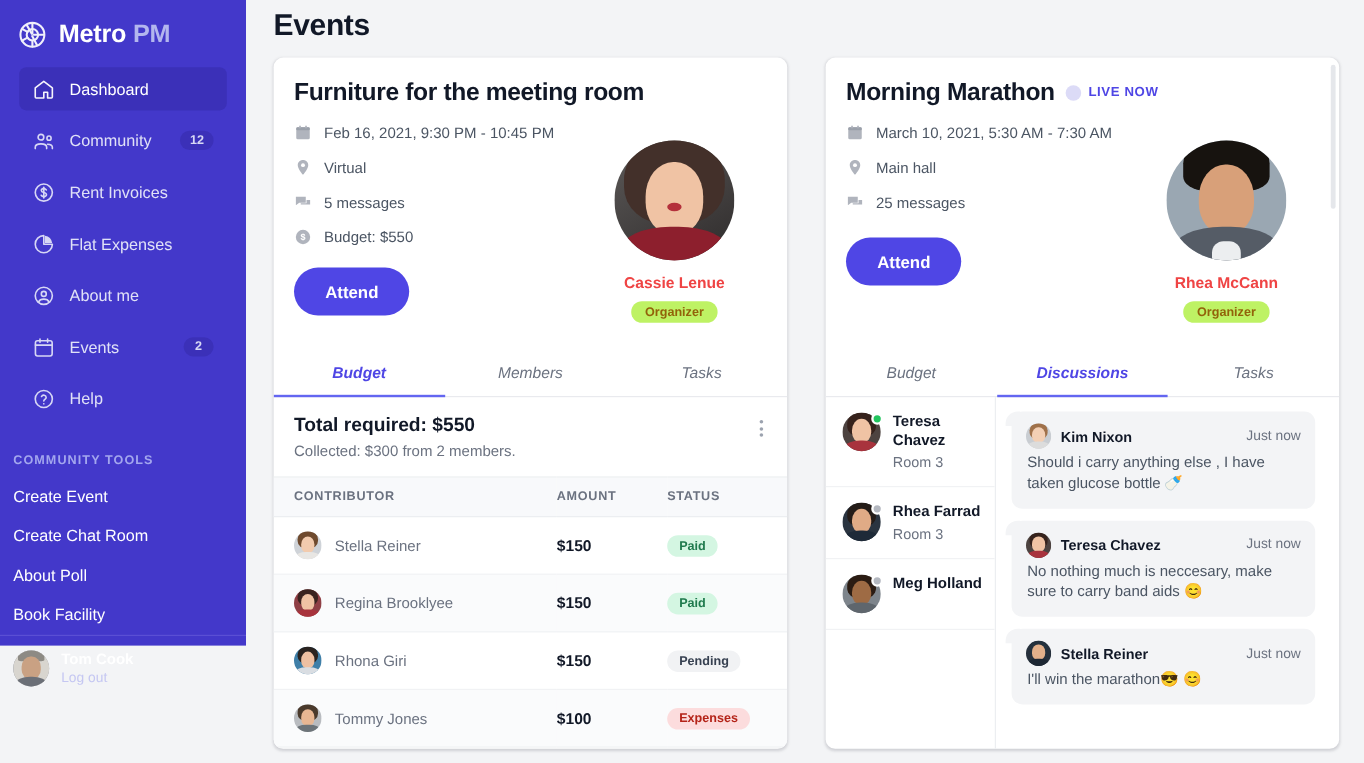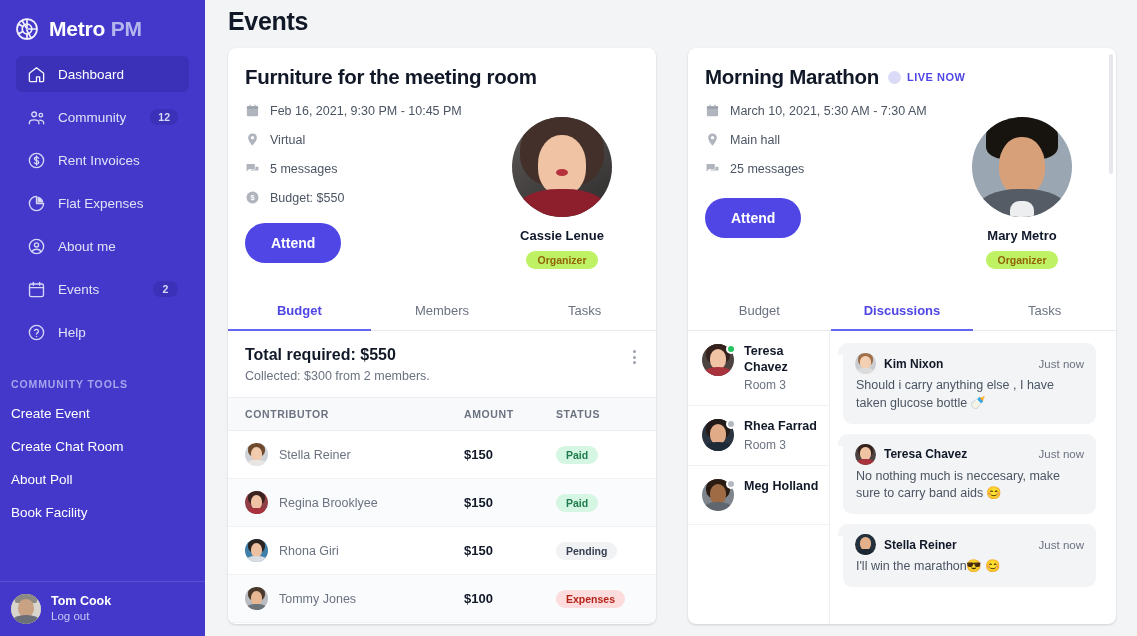--- a/index.html
+++ b/index.html
@@ -6,21 +6,21 @@
   html, body {
     width: 1137px; height: 636px;
     overflow: hidden;
     font-family: "Liberation Sans", sans-serif;
     background: #f3f4f6;
   }
   body { display: flex; }
 
   
   .sidebar {
-    width: 205px; height: 636px; flex: 0 0 205px;
+    width: 205px; height: 538px; flex: 0 0 205px;
     background: #4338ca;
     display: flex; flex-direction: column;
     position: relative;
   }
   .logo-row {
     display: flex; align-items: center; gap: 9px;
     padding: 16px 0 14px 14px;
   }
   .logo-mark { width: 26px; height: 26px; flex: 0 0 26px; opacity: .92; }
   .logo-text { font-size: 21px; font-weight: 700; color: #ffffff; letter-spacing: -.2px; }
@@ -93,30 +93,30 @@
   }
 
   .organizer {
     position: absolute; right: 28px; top: 69px;
     width: 132px; text-align: center;
   }
   .org-av {
     width: 100px; height: 100px; border-radius: 50%; margin: 0 auto;
     overflow: hidden; position: relative;
   }
-  .org-name { font-size: 13px; font-weight: 700; color: #0f172a; margin-top: 11px; }
+  .org-name { font-size: 13px; font-weight: 700; color: #ef4444; margin-top: 11px; }
   .org-tag {
     display: inline-block; margin-top: 8px;
     background: #bef264; color: #92630a;
     font-size: 10.5px; font-weight: 700;
     border-radius: 9px; padding: 3px 11px;
   }
 
   
-  .tabs { display: flex; border-bottom: 1px solid #e9eaee; }
+  .tabs { display: flex; border-bottom: 1px solid #e9eaee; font-style: italic; }
   .tab {
     flex: 1; text-align: center; font-size: 13px; color: #6b7280;
     padding: 12px 0 11px 0; cursor: pointer; border-bottom: 2px solid transparent;
     margin-bottom: -1px;
   }
   .tab.active { color: #4f46e5; font-weight: 600; border-bottom-color: #6366f1; }
 
   
   .budget-top { padding: 15px 17px 14px 17px; position: relative; }
   .total-req { font-size: 16px; font-weight: 700; color: #111827; }
@@ -493,21 +493,21 @@
         <div class="organizer">
           <div class="org-av">
             <div class="face">
               <div class="bg" style="background:#9aa7b2"></div>
               <div class="hair" style="background:#17130f; left:14%; width:72%; height:46%; border-radius:50% 50% 26% 26%;"></div>
               <div class="skin" style="background:#d8a079; left:27%; top:20%; width:46%; height:58%;"></div>
               <div class="body" style="background:#555c66"></div>
               <div style="position:absolute;left:38%;bottom:-8%;width:24%;height:24%;background:#eceef0;border-radius:40% 40% 0 0"></div>
             </div>
           </div>
-          <div class="org-name">Mary Metro</div>
+          <div class="org-name">Rhea McCann</div>
           <div class="org-tag">Organizer</div>
         </div>
       </div>
 
       <div class="tabs">
         <div class="tab">Budget</div>
         <div class="tab active">Discussions</div>
         <div class="tab">Tasks</div>
       </div>
 

